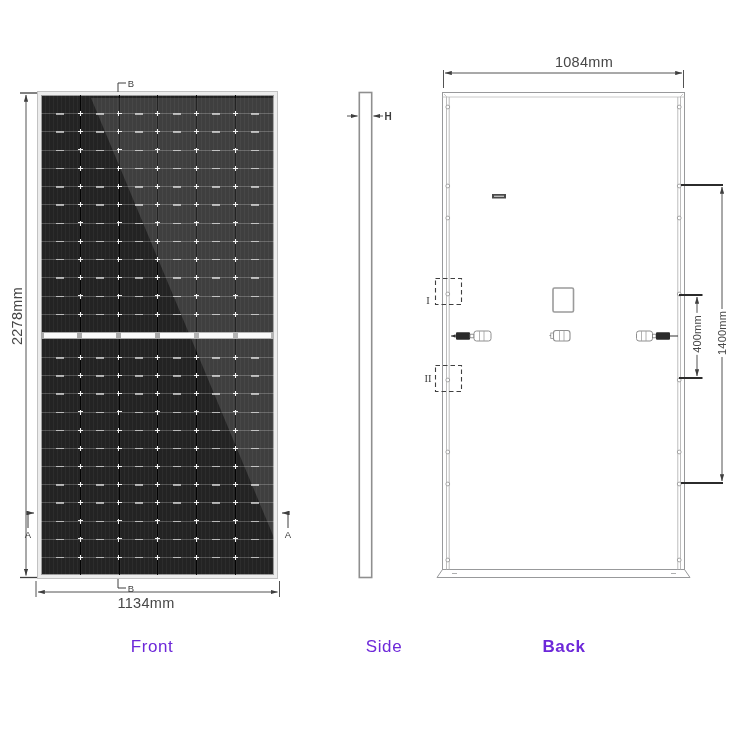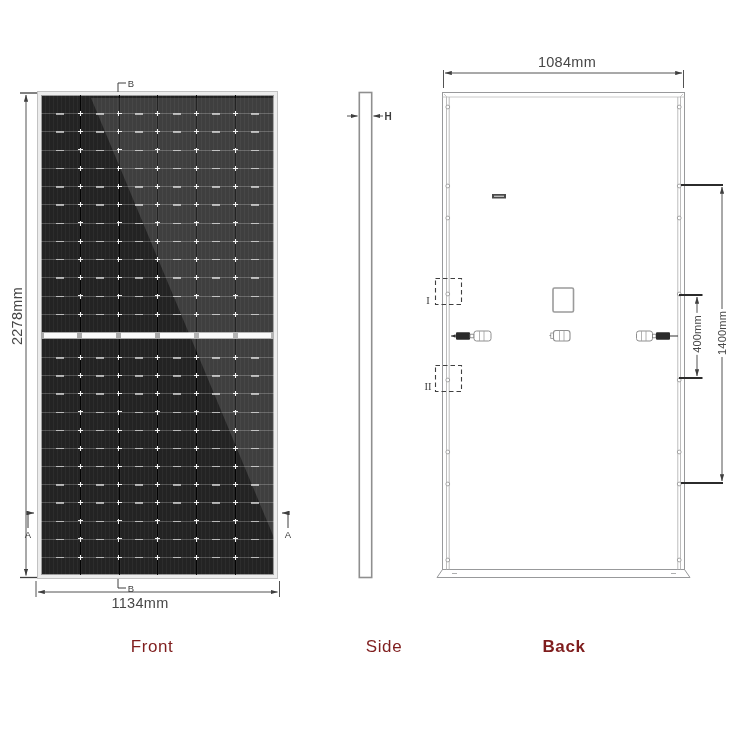--- a/index.html
+++ b/index.html
@@ -8,21 +8,21 @@
   svg.linework{position:absolute;left:0;top:0;}
 
   
   .lbl{position:absolute;white-space:nowrap;color:#474747;transform:translate(-50%,-50%);}
   .lbl.rot{transform:translate(-50%,-50%) rotate(-90deg);}
   .dim-big{font-size:14.5px;letter-spacing:.3px;}
   .dim-small{font-size:11px;background:#ffffff;padding:0 2px;letter-spacing:.2px;}
   .mark{font-size:9.5px;color:#3c3c3c;}
   .mark-h{font-size:10px;font-weight:700;color:#3c3c3c;}
   .roman{font-family:"Liberation Serif", serif;font-size:10.5px;color:#3c3c3c;}
-  .view-label{font-size:17px;color:#7f1d1d;letter-spacing:.6px;}
+  .view-label{font-size:17px;color:#6d28d9;letter-spacing:.6px;}
 
   
   .front-panel{position:absolute;left:38px;top:92px;width:239px;height:486px;box-sizing:border-box;
     border:3px solid #ececec;box-shadow:0 0 0 1px #c2c2c2, inset 0 0 0 1px #9a9a9a;
     background:#232323;display:flex;flex-direction:column;}
   .panel-half{display:grid;position:relative;}
   .panel-half.top{height:237px;}
   .panel-half.bottom{flex:1;}
   .cell{position:relative;box-sizing:border-box;
     background:repeating-linear-gradient(90deg, rgba(255,255,255,0.045) 0 1px, transparent 1px 4px);}
@@ -725,29 +725,29 @@
       <line x1="445" y1="73" x2="682" y2="73" marker-start="url(#arr)" marker-end="url(#arr)"></line>
     </g>
     <g fill="none">
       <path d="M681,185 H723 M681,483 H723 M679,295 H702.5 M679,378 H702.5" stroke="#2b2b2b" stroke-width="2.2"></path>
       <line x1="697" y1="297" x2="697" y2="376" stroke="#3f3f3f" stroke-width="0.9" marker-start="url(#arr)" marker-end="url(#arr)"></line>
       <line x1="722" y1="187" x2="722" y2="481" stroke="#3f3f3f" stroke-width="0.9" marker-start="url(#arr)" marker-end="url(#arr)"></line>
     </g>
   </svg>
 
   <div class="lbl rot dim-big" style="left:17px;top:316px;">2278mm</div>
-  <div class="lbl dim-big" style="left:140px;top:603px;">1134mm</div>
+  <div class="lbl dim-big" style="left:146px;top:603px;">1134mm</div>
   <div class="lbl mark" style="left:131px;top:83px;">B</div>
   <div class="lbl mark" style="left:131px;top:588px;">B</div>
   <div class="lbl mark" style="left:28px;top:534px;">A</div>
   <div class="lbl mark" style="left:288px;top:534px;">A</div>
   <div class="lbl view-label" style="left:152px;top:647px;">Front</div>
 
   <div class="lbl mark-h" style="left:388px;top:116px;">H</div>
   <div class="lbl view-label" style="left:384px;top:647px;">Side</div>
 
-  <div class="lbl dim-big" style="left:567px;top:62px;">1084mm</div>
+  <div class="lbl dim-big" style="left:584px;top:62px;">1084mm</div>
   <div class="lbl roman" style="left:428px;top:300px;">I</div>
-  <div class="lbl roman" style="left:428px;top:386px;text-align:center;">II</div>
+  <div class="lbl roman" style="left:428px;top:378px;text-align:center;">II</div>
   <div class="lbl rot dim-small" style="left:697px;top:334px;">400mm</div>
   <div class="lbl rot dim-small" style="left:722px;top:333px;">1400mm</div>
   <div class="lbl view-label" style="left:564px;top:647px;font-weight:bold;">Back</div>
 </div>
 
 </body></html>

